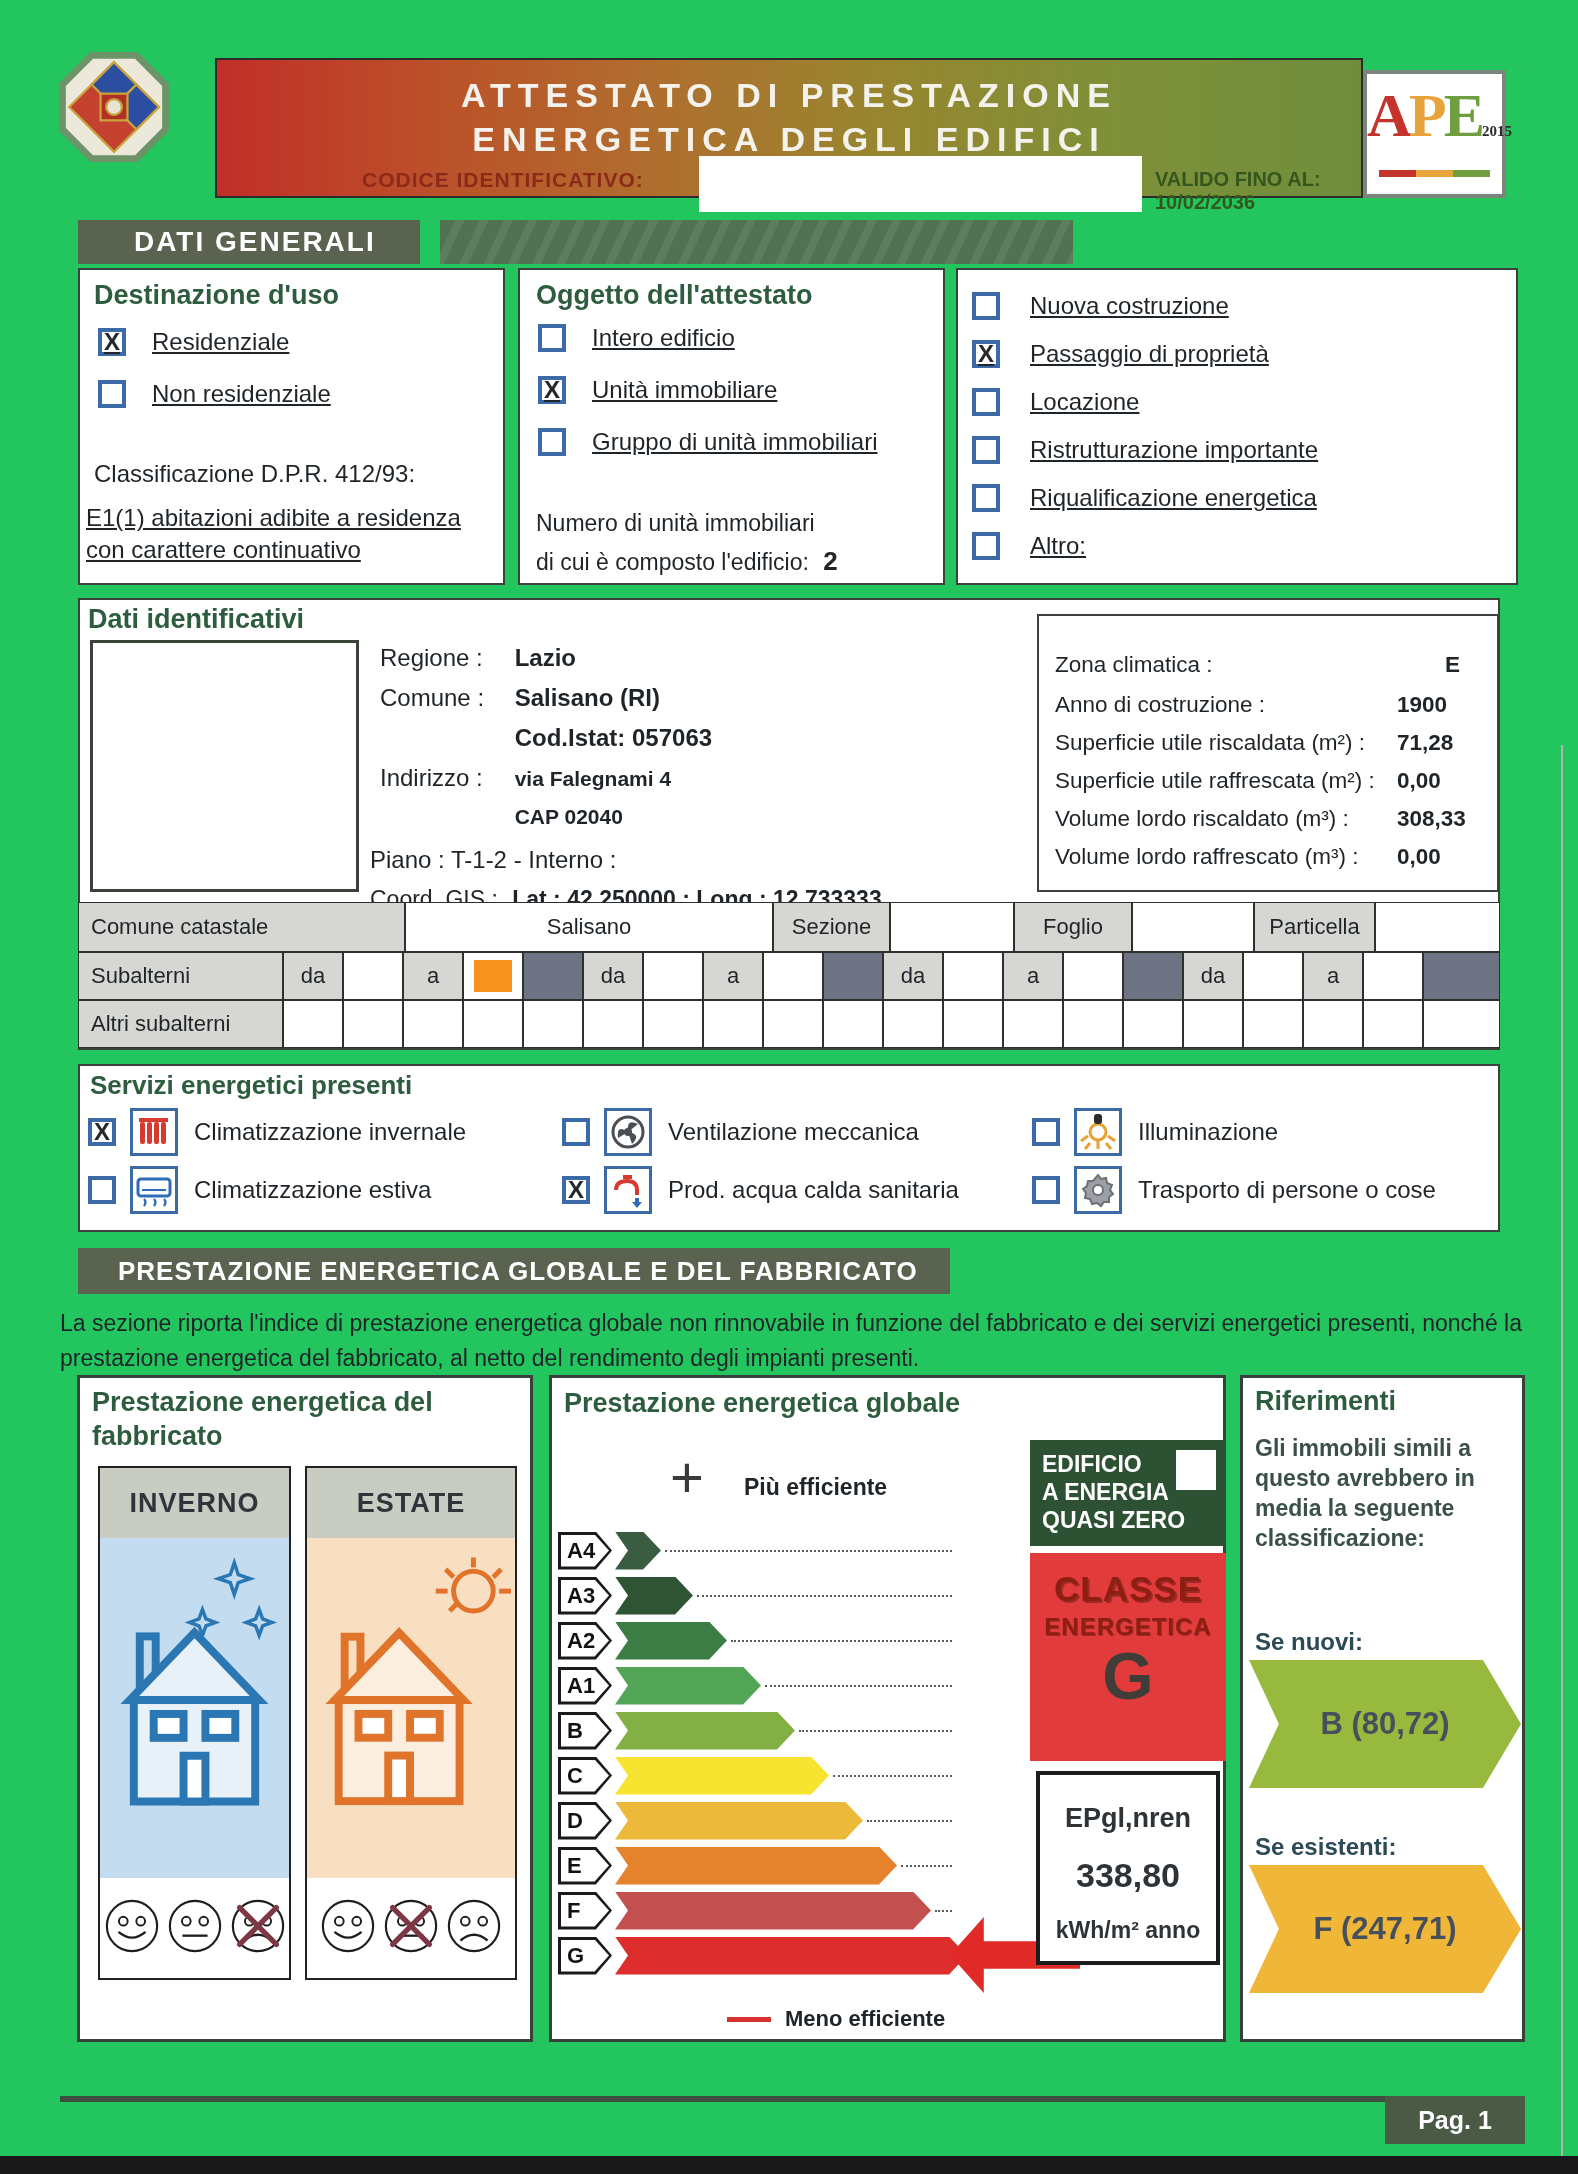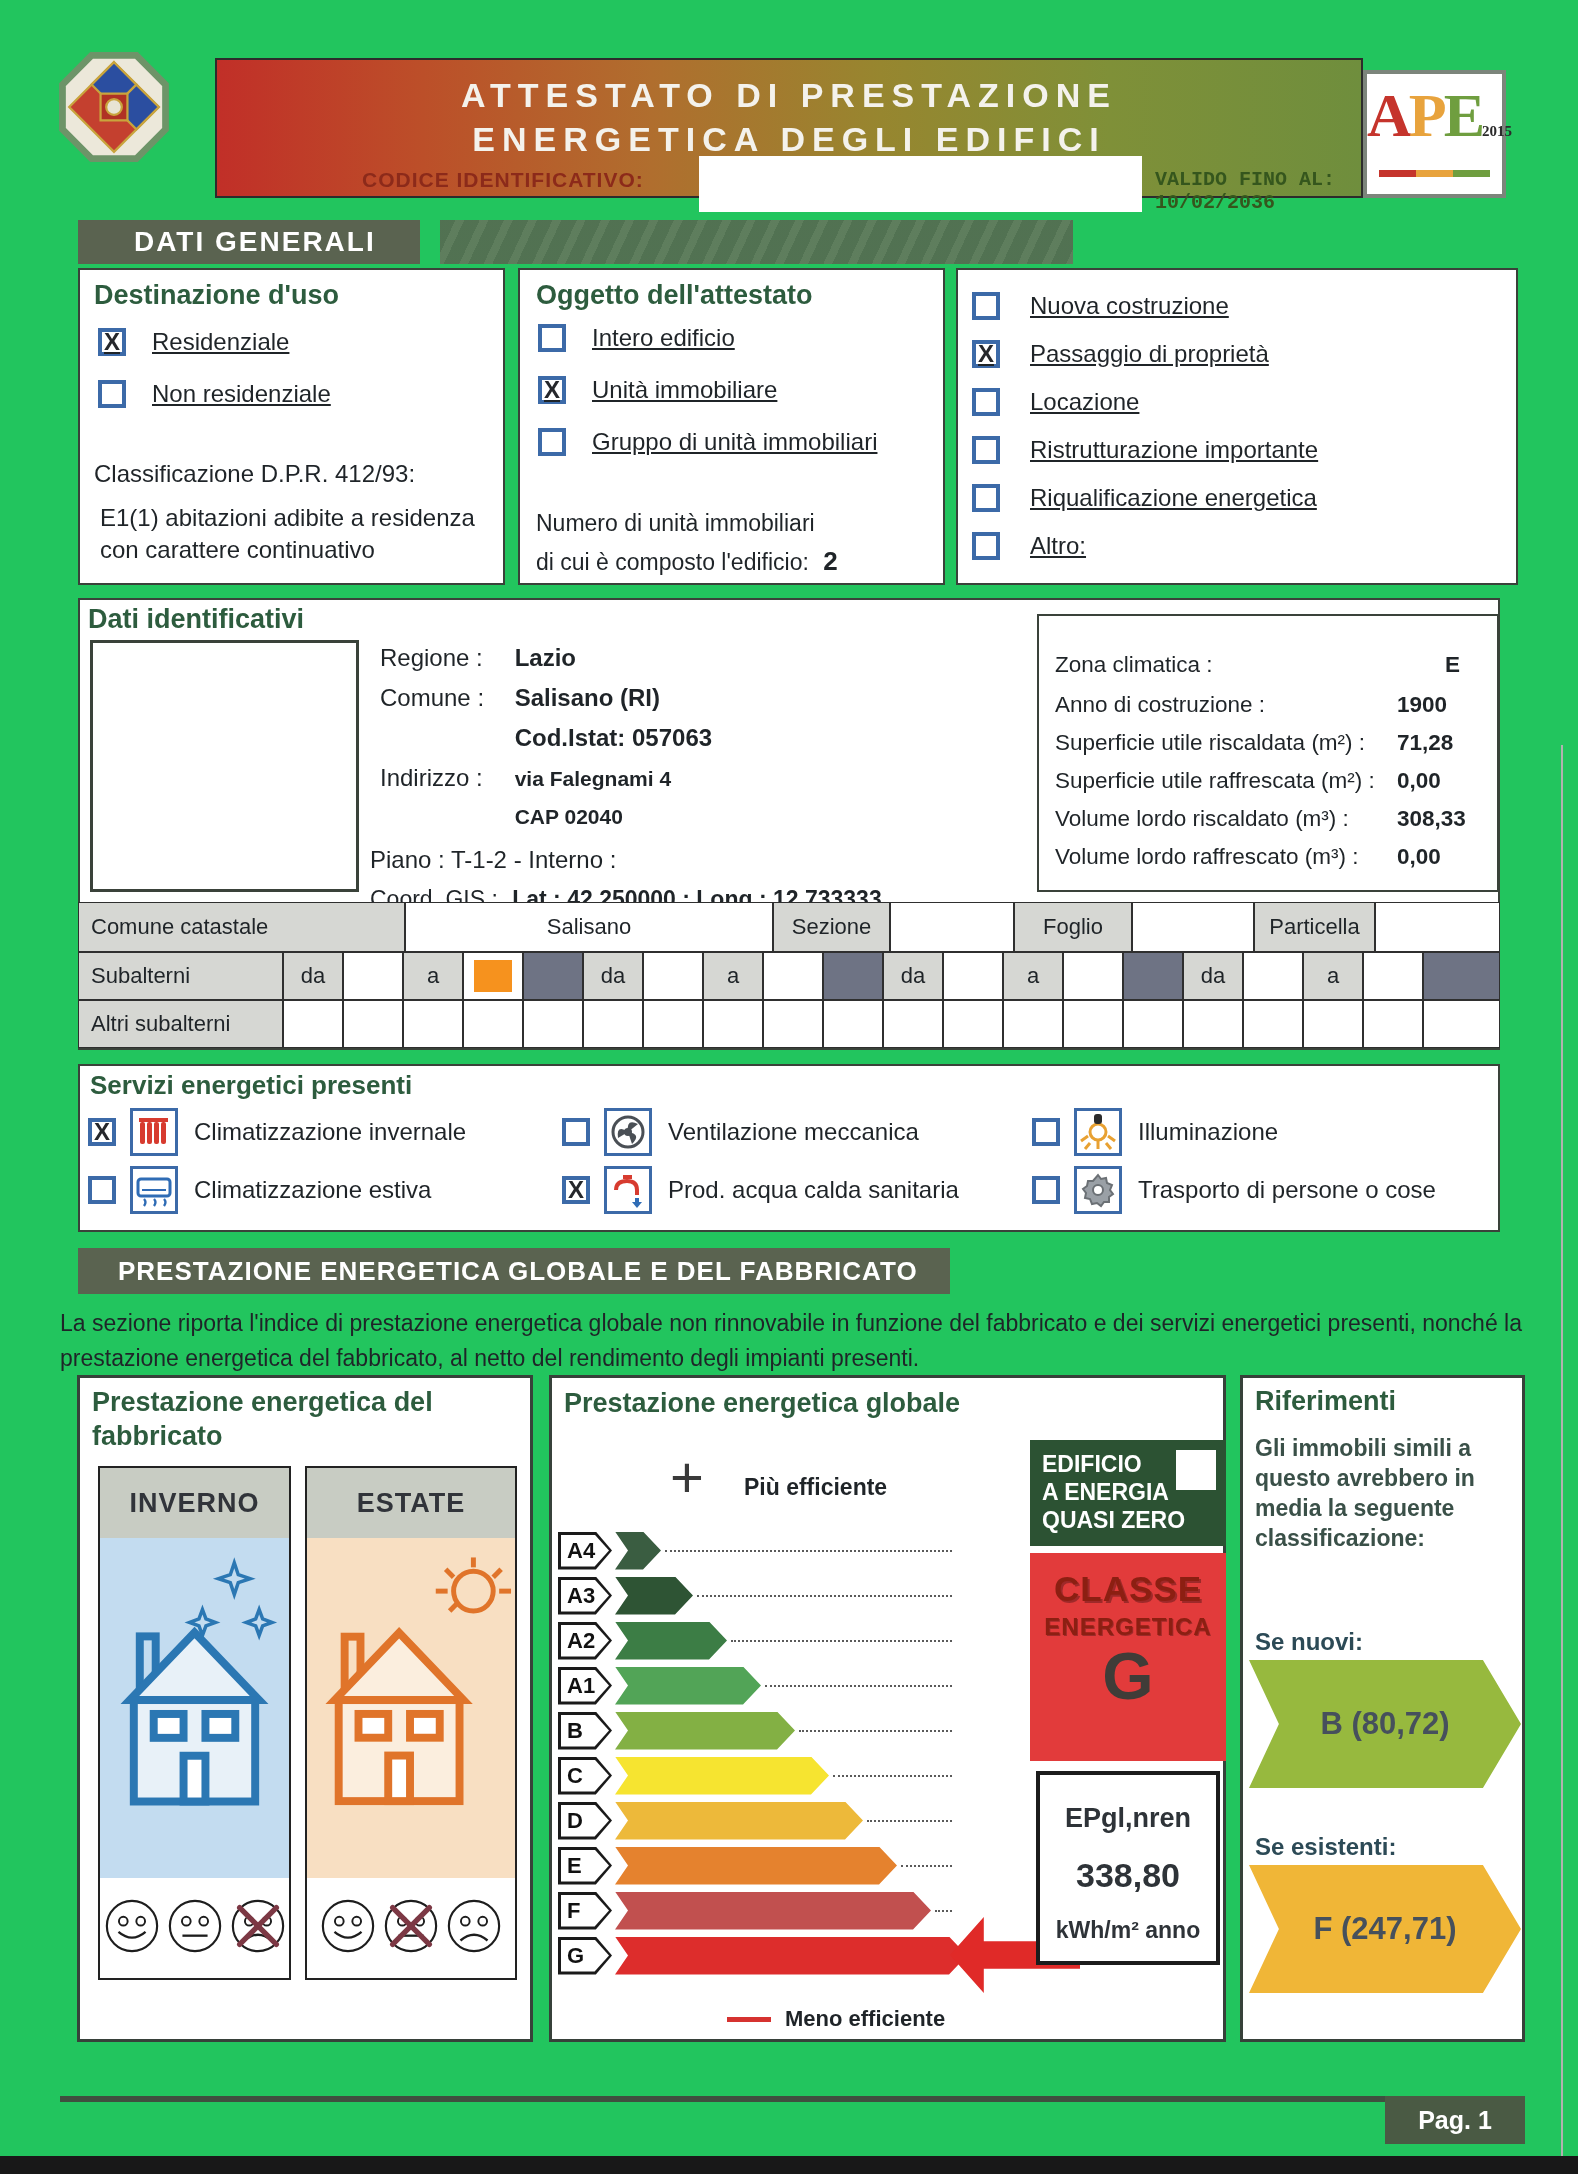--- a/index.html
+++ b/index.html
@@ -9,21 +9,21 @@
 .abs { position:absolute; }
 
 
 .banner { position:absolute; left:215px; top:58px; width:1148px; height:140px;
   background:linear-gradient(to right,#c12f28 0%,#bc4f29 18%,#b06e2e 38%,#97862f 58%,#7f9038 78%,#6f8e3d 100%);
   border:2px solid #2c2c2c; overflow:visible; }
 .banner-title { position:absolute; width:100%; text-align:center; color:#f4f2ec; font-weight:bold;
   font-size:34px; letter-spacing:7px; }
 .codice-label { position:absolute; left:145px; top:108px; color:#8c2a1a; font-weight:bold; font-size:21px; letter-spacing:1px;}
 .redact-box { position:absolute; left:482px; top:96px; width:443px; height:56px; background:#fff; }
-.valido-label { position:absolute; left:938px; top:108px; color:#35561d; font-weight:bold; font-size:20px;font-family:Liberation Mono, monospace; }
+.valido-label { position:absolute; left:938px; top:108px; color:#35561d; font-weight:bold; font-size:20px; }
 .ape-box { position:absolute; left:1363px; top:70px; width:143px; height:128px; background:#fff; border:4px solid #7c857b; padding-top:10px; }
 .ape-letters { text-align:center; font-family:"Liberation Serif", serif; font-weight:bold; font-size:62px; line-height:62px; letter-spacing:-3px; }
 .ape-year { font-size:15px; font-weight:bold; color:#2b2b2b; letter-spacing:0; vertical-align:baseline; }
 .ape-bar { margin:8px auto 0; width:112px; height:7px; display:flex; }
 .ape-bar div { flex:1; }
 
 
 .sbar { position:absolute; background:#5a6350; color:#fff; font-weight:bold; display:flex; align-items:center; }
 .sbar-smudge { position:absolute; background:repeating-linear-gradient(115deg,#5a6350 0 14px,#69715d 14px 22px); opacity:.85; }
 
@@ -142,21 +142,21 @@
     <div class="abs gtitle" style="left:14px;top:10px;">Destinazione d'uso</div>
     <div class="chk-row" style="left:18px;top:58px;">
       <div class="chk">X</div>
       <span class="lbl">Residenziale</span>
     </div>
     <div class="chk-row" style="left:18px;top:110px;">
       <div class="chk"></div>
       <span class="lbl">Non residenziale</span>
     </div>
     <div class="abs" style="left:14px;top:190px;font-size:24px;">Classificazione D.P.R. 412/93:</div>
-    <div class="abs" style="left:20px;top:232px;width:392px;font-size:24px;line-height:1.35;">E1(1) abitazioni adibite a residenza con carattere continuativo</div>
+    <div class="abs" style="left:6px;top:232px;width:392px;font-size:24px;line-height:1.35;text-decoration:underline;">E1(1) abitazioni adibite a residenza con carattere continuativo</div>
   </div>
 
   <div class="obox" style="left:518px;top:268px;width:427px;height:317px;">
     <div class="abs gtitle" style="left:16px;top:10px;">Oggetto dell'attestato</div>
     <div class="chk-row" style="left:18px;top:54px;">
       <div class="chk"></div>
       <span class="lbl">Intero edificio</span>
     </div>
     <div class="chk-row" style="left:18px;top:106px;">
       <div class="chk">X</div>

